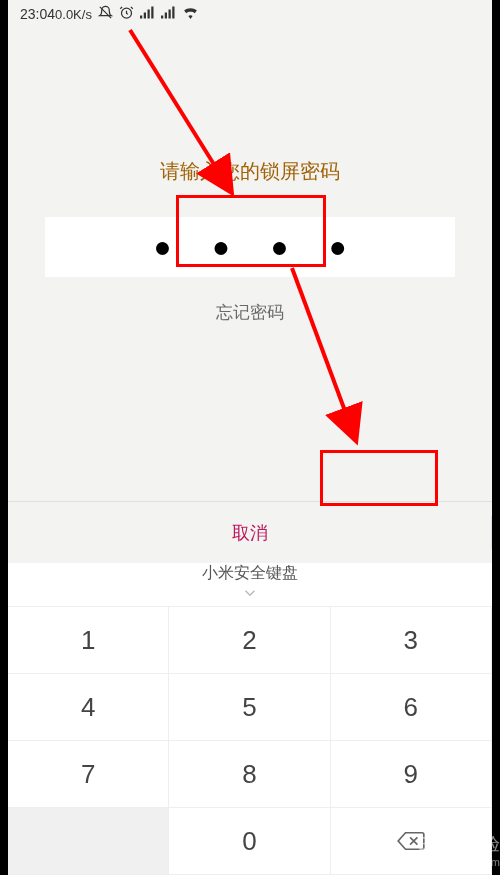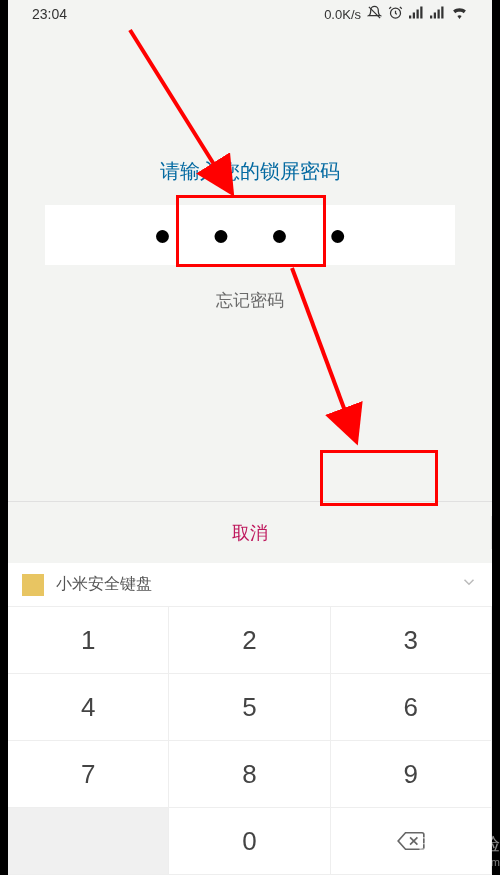--- a/index.html
+++ b/index.html
@@ -21,44 +21,44 @@
       right: 8px;
       top: 0;
       bottom: 0;
       background: #f3f4f2;
       display: flex;
       flex-direction: column;
     }
     .status-bar {
       height: 28px;
       display: flex;
-      justify-content: space-between;
-      align-items: center;
-      padding: 0 24px;
+      justify-content: flex-start;
+      align-items: center;
+      padding: 0 12px;
       font-size: 14px;
       color: #333;
       background: #f3f4f2;
     }
     .status-right {
       display: flex;
       align-items: center;
       gap: 6px;
       font-size: 13px;
     }
     .content {
       flex: 1;
       display: flex;
       flex-direction: column;
       align-items: center;
       padding-top: 130px;
     }
     .prompt {
       font-size: 20px;
-      color: #0369a1;
-      margin-bottom: 20px;
+      color: #a16207;
+      margin-bottom: 32px;
     }
     .password-field {
       width: 410px;
       height: 60px;
       background: #fff;
       display: flex;
       align-items: center;
       justify-content: center;
       position: relative;
     }
@@ -98,20 +98,21 @@
     }
     .keyboard-header {
       height: 44px;
       background: #fff;
       display: flex;
       align-items: center;
       padding: 0 14px;
       font-size: 16px;
       color: #555;
       border-bottom: 1px solid #eee;
+      flex-direction: column;
     }
     .kb-icon {
       width: 22px;
       height: 22px;
       background: #e8c562;
       margin-right: 12px;
     }
     .kb-spacer {
       flex: 1;
     }

